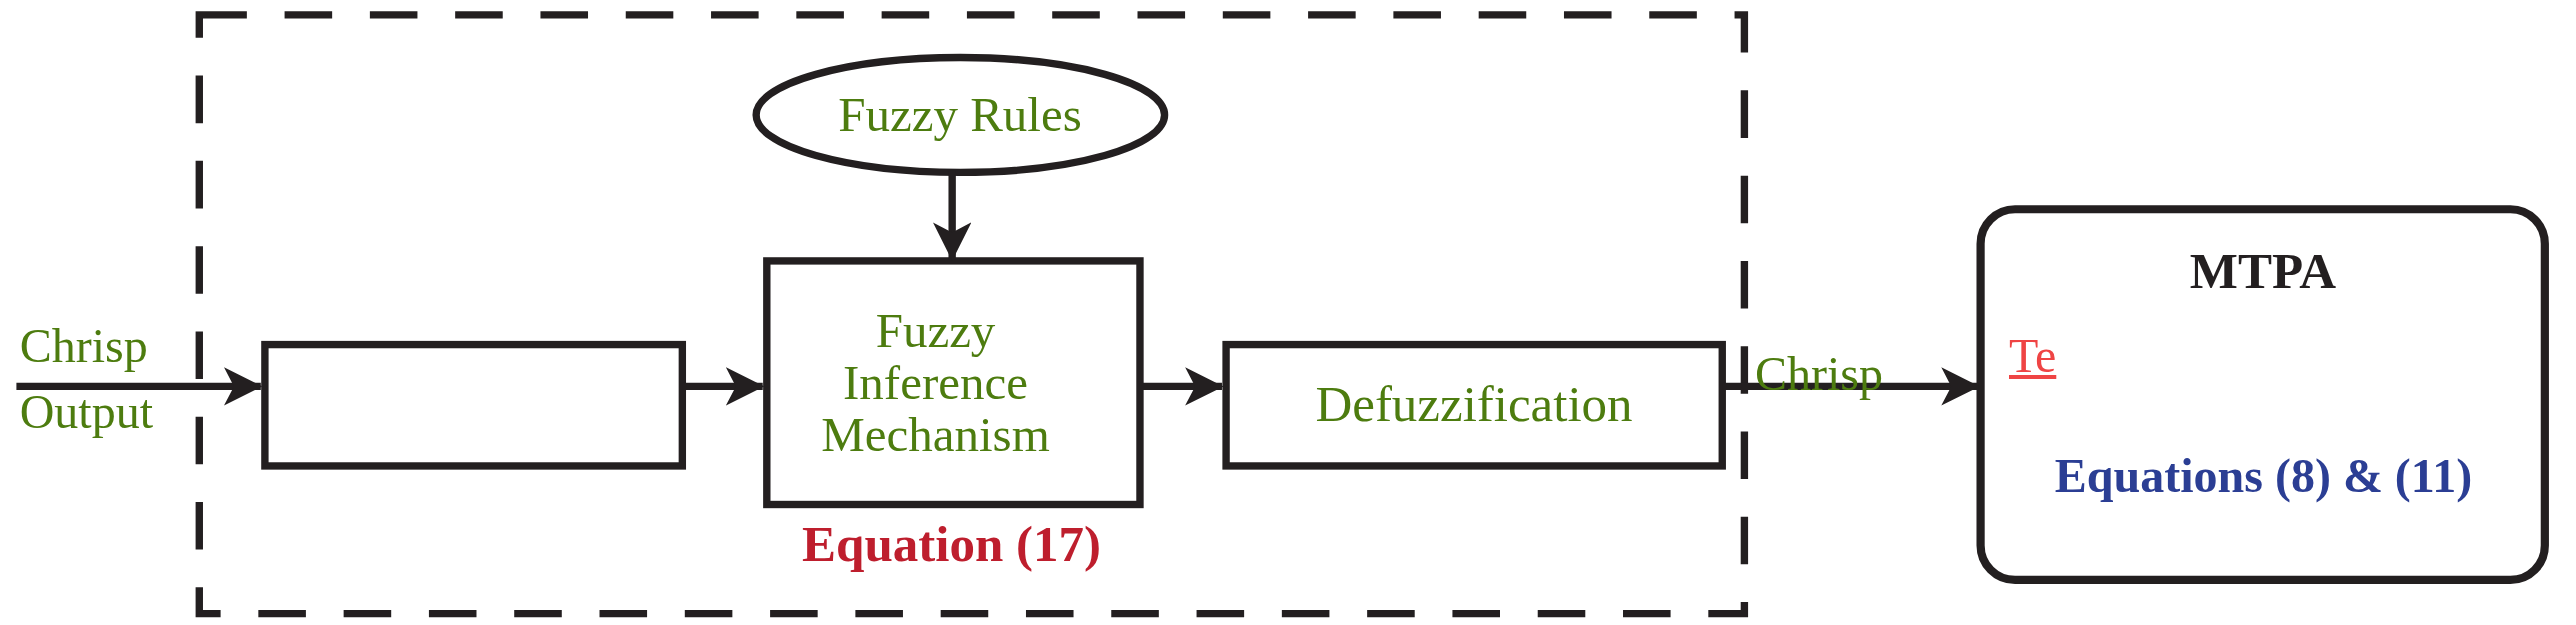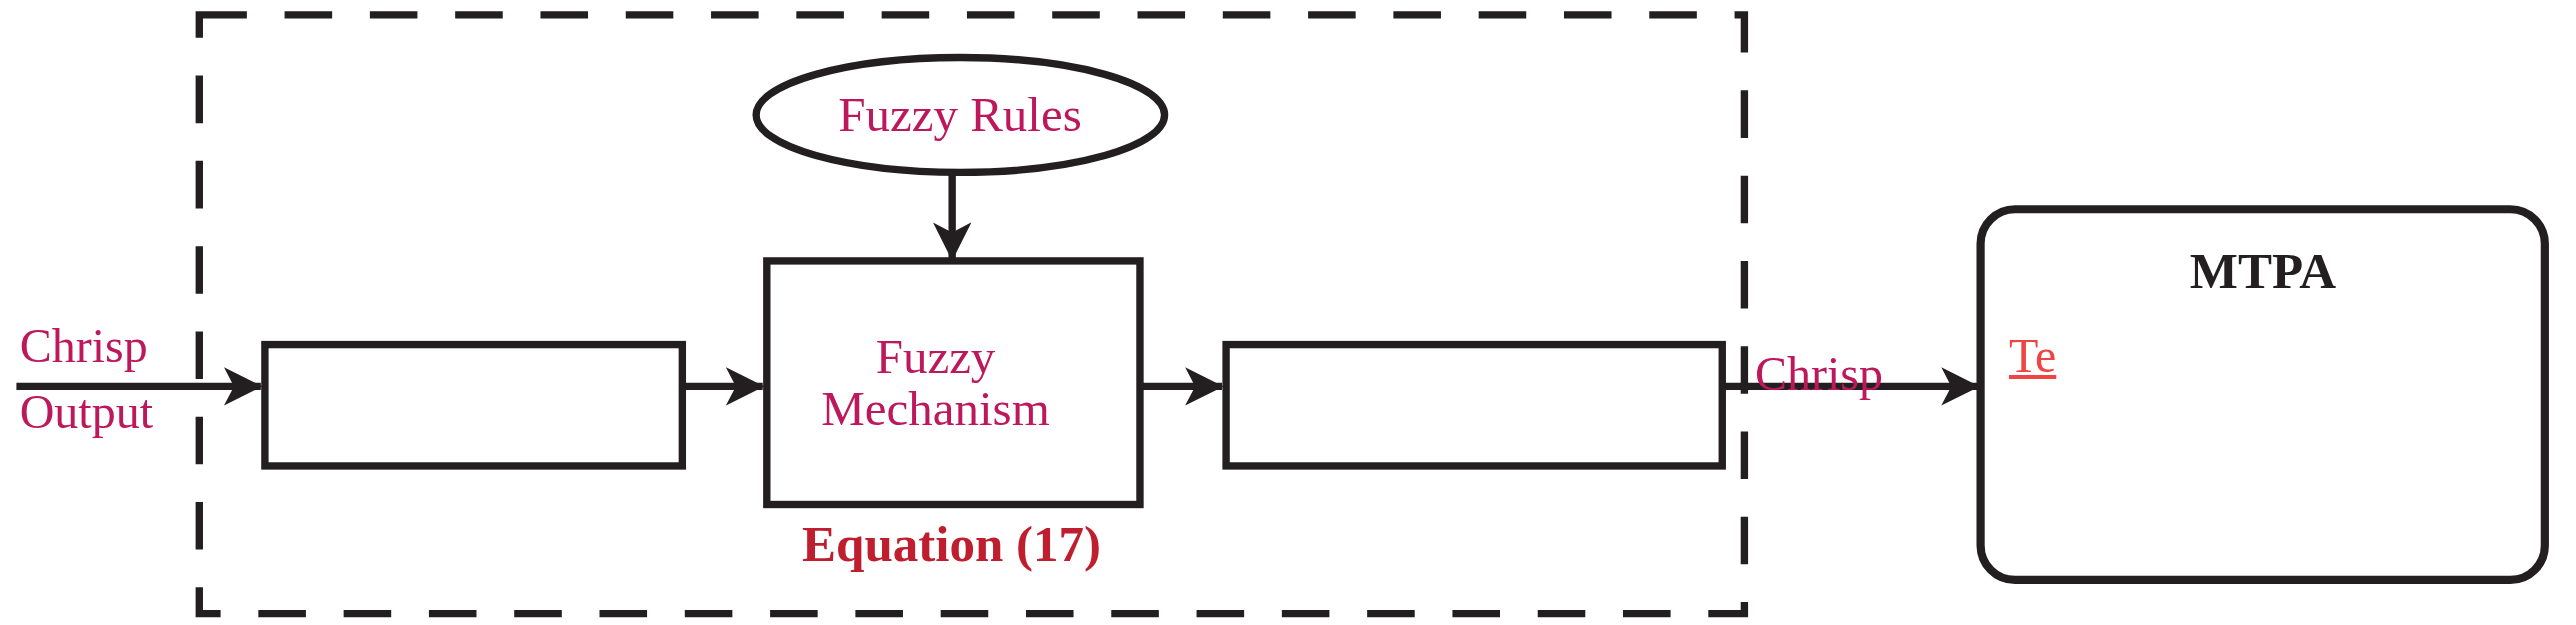--- a/index.html
+++ b/index.html
@@ -23,21 +23,21 @@
     width: 2576px;
     height: 626px;
   }
   .node-label {
     position: absolute;
     display: flex;
     align-items: center;
     justify-content: center;
     text-align: center;
     line-height: 1.06;
-    color: #be185d;
+    color: #4d7c0f;
     white-space: pre;
     pointer-events: none;
   }
   
   #fuzzification-label {
     left: 265px; top: 344px; width: 417px; height: 121px;
     font-size: 51px;
   }
   
   #fim-label {
@@ -147,29 +147,32 @@
   <div class="node-label" id="crisp-input-label">
     <span class="line first">Chrisp</span>
     <span class="line">Output</span>
   </div>
 
   <div class="node-label" id="fuzzy-rules-label">Fuzzy Rules</div>
 
 
   <div class="node-label" id="fim-label">
     <span>Fuzzy</span>
+    <span>Inference</span>
     <span>Mechanism</span>
   </div>
 
+  <div class="node-label" id="defuzzification-label">Defuzzification</div>
 
   <div class="node-label" id="crisp-output-label">
     <span class="line first">Chrisp</span>
   </div>
 
   <div class="node-label" id="equation-17-caption">Equation (17)</div>
 
   <div class="node-label" id="mtpa-title">MTPA</div>
 
   <div class="node-label" id="mtpa-te">Te</div>
 
+  <div class="node-label" id="mtpa-equations">Equations (8) &amp; (11)</div>
 
 </div>
 
 
 </body></html>

